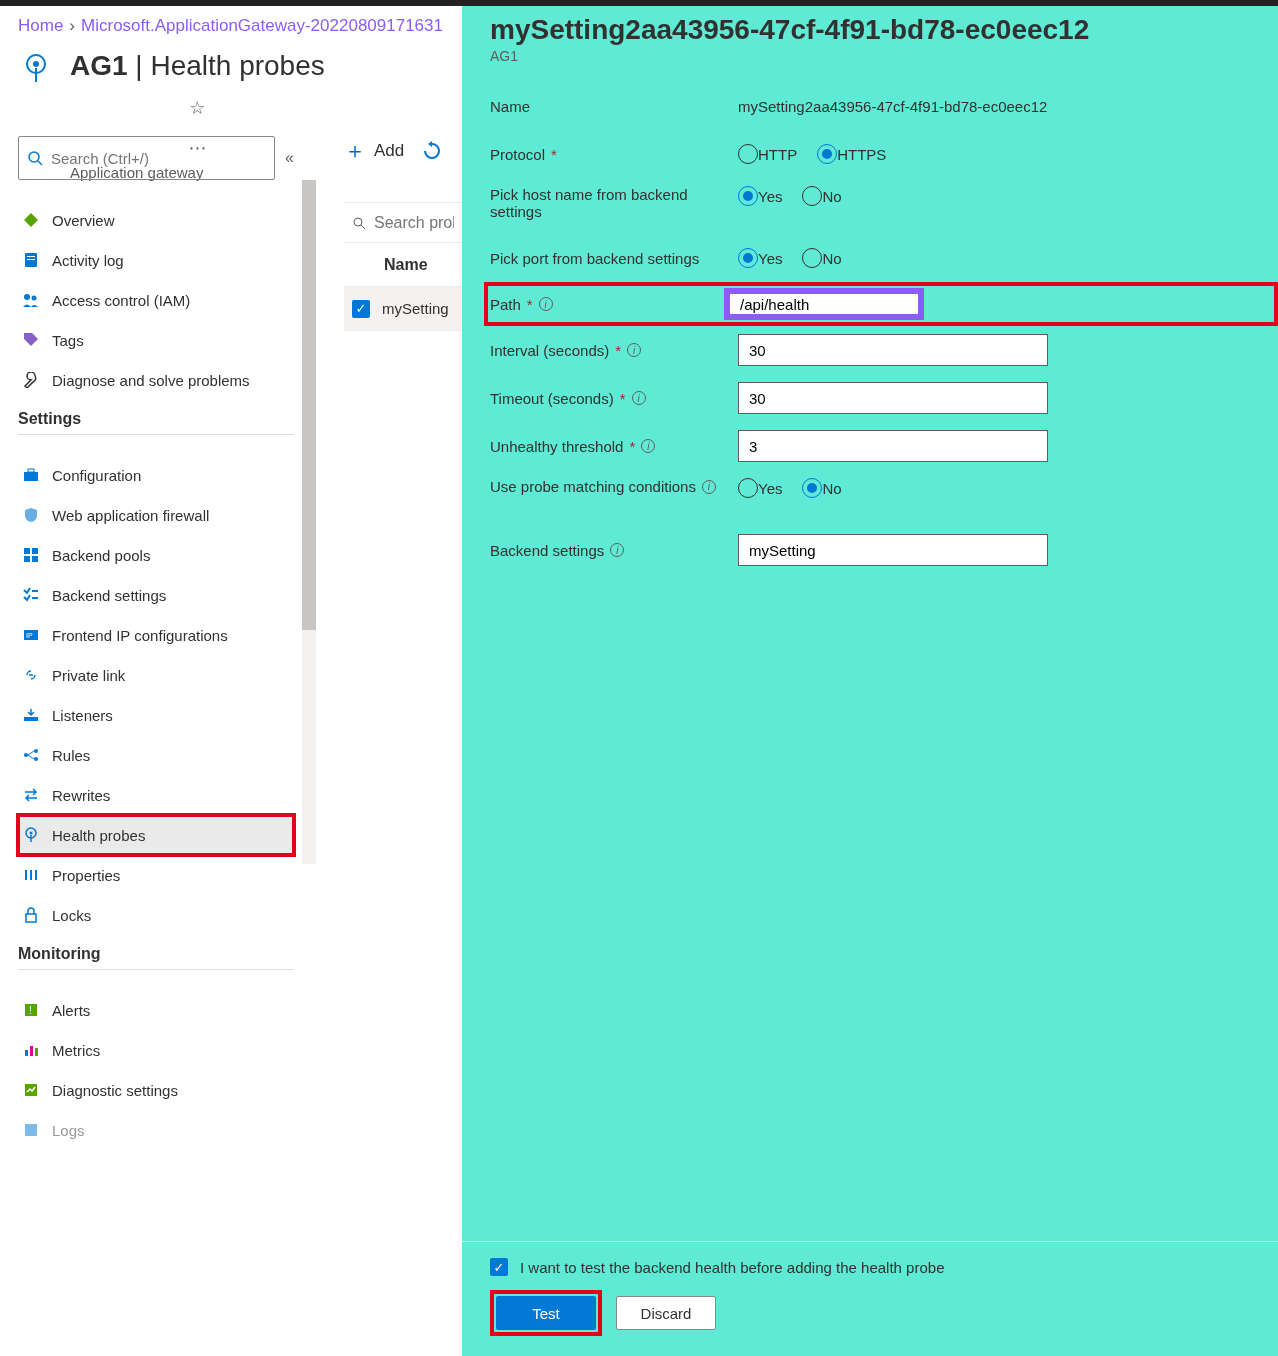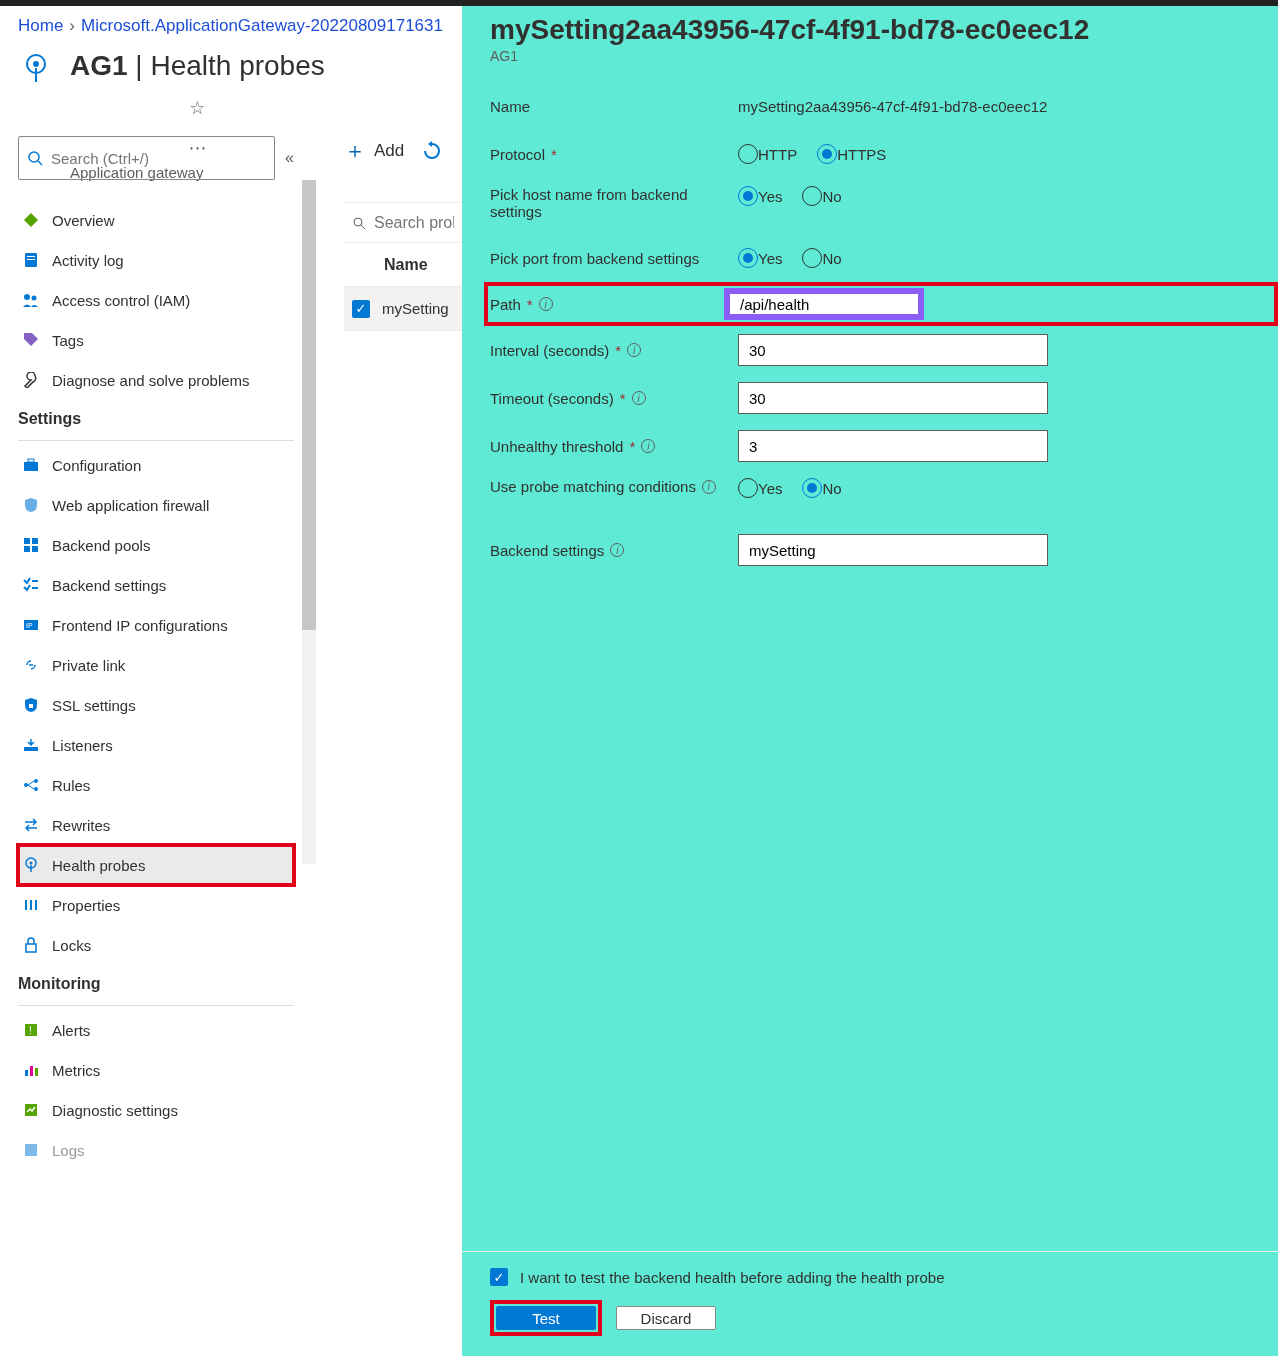--- a/index.html
+++ b/index.html
@@ -1,36 +1,36 @@
 <!DOCTYPE html>
 <html><head>
 <meta charset="utf-8">
 <style>
   * { box-sizing: border-box; margin: 0; padding: 0; }
   body { font-family: "Segoe UI", Arial, sans-serif; font-size: 14px; color: #323130; background: #fff; width: 1278px; height: 1356px; overflow: hidden; position: relative; }
   .topbar { height: 6px; background: #222; }
   .breadcrumbs { padding: 10px 18px; font-size: 17px; display: flex; gap: 6px; align-items: center; }
-  .breadcrumbs a { color: #1d4ed8; text-decoration: none; }
+  .breadcrumbs a { color: #8b5cf6; text-decoration: none; }
   .breadcrumbs .sep { color: #605e5c; }
   .header { display: flex; align-items: flex-start; padding: 4px 18px 10px 18px; gap: 16px; }
   .hdr-icon { width: 36px; height: 36px; display: flex; align-items: center; justify-content: center; }
   .hdr-title-line { display: flex; align-items: center; gap: 12px; flex-direction: column; }
   .hdr-title { font-size: 28px; font-weight: 600; }
   .hdr-title .thin { font-weight: 400; color: #323130; }
   .hdr-title .pipe { font-weight: 400; color: #323130; }
   .hdr-sub { font-size: 15px; color: #605e5c; margin-top: 2px; }
   .star-btn, .more-btn { width: 28px; height: 28px; display: flex; align-items: center; justify-content: center; color: #605e5c; cursor: pointer; font-size: 18px; }
   .layout { display: flex; position: absolute; top: 120px; left: 0; right: 0; bottom: 0; }
   .sidebar { width: 308px; padding: 0 14px 0 18px; position: relative; }
   .search-wrap { display: flex; align-items: center; gap: 10px; margin-top: 16px; }
   .search-box { flex: 1; display: flex; align-items: center; border: 1px solid #8a8886; border-radius: 2px; height: 44px; padding: 0 8px; gap: 8px; }
   .search-box input { border: none; outline: none; flex: 1; font-size: 15px; color: #605e5c; background: transparent; }
   .collapse-btn { font-size: 16px; color: #605e5c; cursor: pointer; }
   .nav { margin-top: 20px; }
-  .nav-group-title { font-size: 16px; font-weight: 600; padding: 10px 0 12px 0; border-bottom: 1px solid #ddd; margin-bottom: 4px; }
+  .nav-group-title { font-size: 16px; font-weight: 600; padding: 10px 0 6px 0; border-bottom: 1px solid #ddd; margin-bottom: 20px; }
   .nav-item { display: flex; align-items: center; gap: 12px; height: 40px; padding: 0 4px; font-size: 15px; cursor: pointer; }
   .nav-item .ni-icon { width: 18px; height: 18px; display: flex; align-items: center; justify-content: center; flex-shrink: 0; }
   .nav-item.selected { background: #eaeaea; }
   .nav-item.highlight { outline: 4px solid #e3001b; outline-offset: -2px; }
   .scrollbar-track { position: absolute; right: -8px; top: 60px; width: 14px; height: 684px; background: #f3f2f1; }
   .scrollbar-thumb { position: absolute; left: 0; width: 14px; height: 450px; top: 0; background: #c8c6c4; }
   .content { flex: 1; padding: 16px 0 0 36px; position: relative; min-width: 0; }
   .toolbar { display: flex; align-items: center; gap: 18px; }
   .tb-add { display: flex; align-items: center; gap: 8px; font-size: 17px; color: #323130; cursor: pointer; }
   .tb-add .plus { color: #0067b8; font-size: 22px; font-weight: 300; }
@@ -58,21 +58,21 @@
   .radio .r-outer { width: 20px; height: 20px; border: 1px solid #323130; border-radius: 50%; display: flex; align-items: center; justify-content: center; }
   .radio.sel .r-outer { border-color: #0078d4; }
   .radio.sel .r-inner { width: 10px; height: 10px; background: #0078d4; border-radius: 50%; }
   .tinput { height: 32px; border: 1px solid #605e5c; padding: 0 10px; font-size: 15px; min-width: 310px; outline: none; }
   .tinput.blue { border: 6px solid #8b5cf6; }
   .tinput.sel { border: 1px solid #605e5c; }
   .highlight-box { border: 4px solid #e3001b; padding: 2px; margin-left: -6px; }
   .panel-footer { border-top: 1px solid #edebe9; padding: 16px 0 20px 28px; }
   .ft-check { display: flex; align-items: center; gap: 12px; font-size: 15px; margin-bottom: 14px; }
   .ft-buttons { display: flex; gap: 14px; align-items: center; }
-  .btn { height: 24px; min-width: 100px; display: flex; align-items: center; justify-content: center; border-radius: 2px; font-size: 15px; cursor: pointer; }
+  .btn { height: 34px; min-width: 100px; display: flex; align-items: center; justify-content: center; border-radius: 2px; font-size: 15px; cursor: pointer; }
   .btn.primary { background: #0078d4; color: #fff; border: none; }
   .btn.secondary { background: #fff; border: 1px solid #8a8886; color: #323130; }
   .btn-hl { border: 4px solid #e3001b; padding: 2px; display: inline-flex; }
   svg { display: block; }
 </style>
 </head>
 <body>
 
 <div class="topbar"></div>
 
@@ -222,29 +222,20 @@
         <span class="ni-icon">
             <svg width="16" height="16">
               <path d="M4 8 A4 4 0 0 1 8 4 M12 8 A4 4 0 0 1 8 12 M6 8 L10 8" stroke="#0078d4" fill="none" stroke-width="1.5"></path>
             </svg>
           </span>
         <span>Private link</span>
       </div>
       <div class="nav-item">
         <span class="ni-icon">
             <svg width="16" height="16">
-              <path d="M8 1 L14 3 L14 8 Q14 14 8 15 Q2 14 2 8 L2 3 Z" fill="#0078d4"></path>
-              <rect x="6" y="7" width="4" height="4" fill="#fff"></rect>
-            </svg>
-          </span>
-        <span>SSL settings</span>
-      </div>
-      <div class="nav-item">
-        <span class="ni-icon">
-            <svg width="16" height="16">
               <rect x="1" y="10" width="14" height="4" fill="#0078d4"></rect>
               <path d="M8 2 L8 8 M5 5 L8 8 L11 5" stroke="#0078d4" fill="none" stroke-width="1.5"></path>
             </svg>
           </span>
         <span>Listeners</span>
       </div>
       <div class="nav-item">
         <span class="ni-icon">
             <svg width="16" height="16">
               <circle cx="3" cy="8" r="2" fill="#0078d4"></circle>

